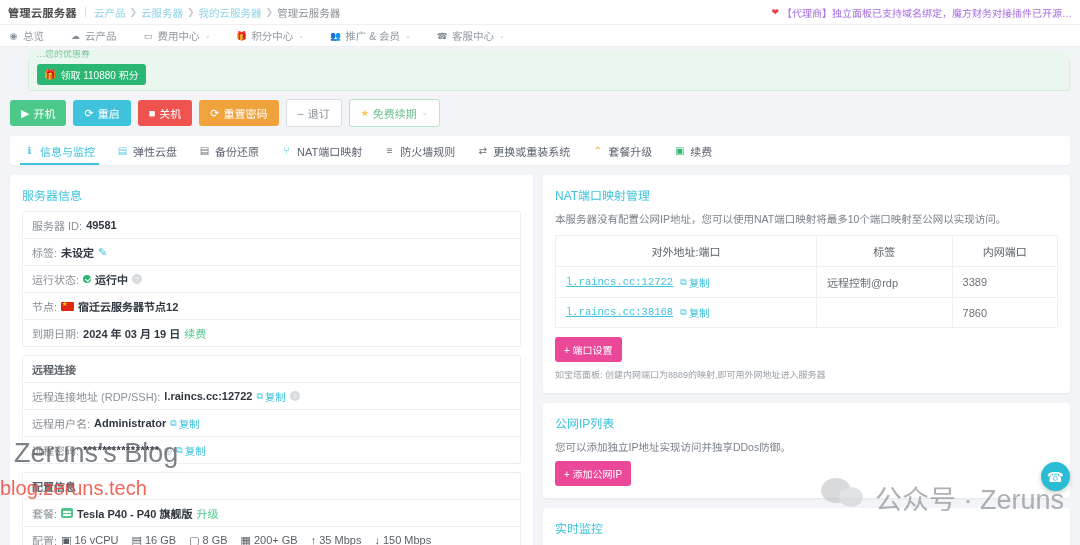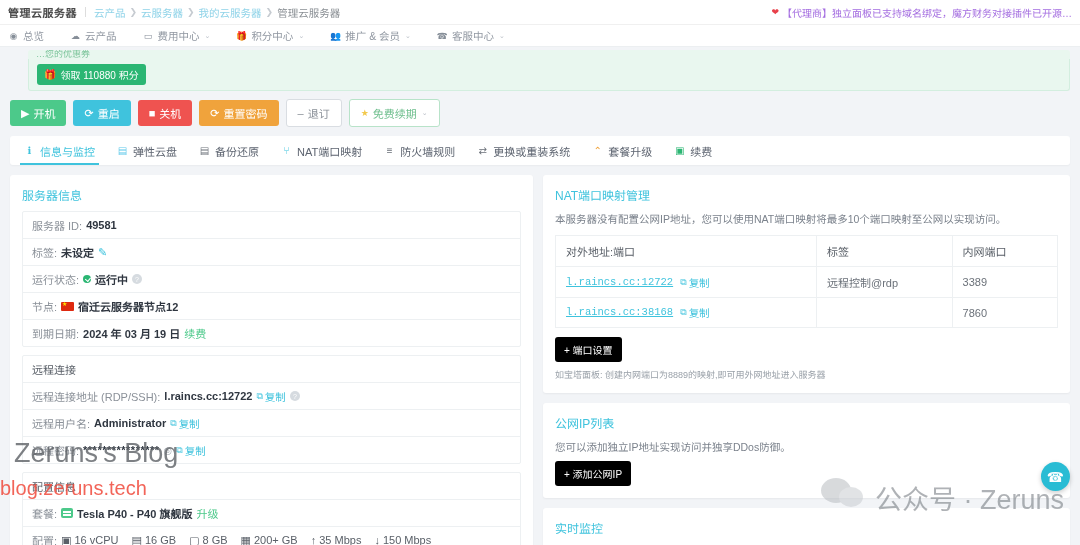--- a/index.html
+++ b/index.html
@@ -104,52 +104,52 @@
   .card-desc { font-size: 10.5px; color: #7b828c; margin-bottom: 9px; }
 
   
   .itable { border: 1px solid #edf0f2; border-radius: 2px; }
   .irow {
     border-bottom: 1px solid #edf0f2; padding: 5px 9px;
     font-size: 11px; color: #8b9199; display: flex; align-items: center; gap: 4px;
     min-height: 24px;
   }
   .irow:last-child { border-bottom: none; }
-  .irow.section { font-weight: normal; color: #5a6068; }
+  .irow.section { font-weight: bold; color: #5a6068; }
   .ival { color: #2f3640; font-weight: bold; }
   .lnk { color: #3fc3dd; cursor: pointer; }
   .lnk-green { color: #4cc98a; cursor: pointer; }
   .dot-run { width: 8px; height: 8px; border-radius: 50%; background: #2bb673; display: inline-block; position: relative; }
   .dot-run::after { content:""; position:absolute; left:2.5px; top:2px; width:3px; height:4px; border-right:1.4px solid #fff; border-bottom:1.4px solid #fff; transform:rotate(40deg) translate(-.5px,-.5px); }
   .qmark { width: 10px; height: 10px; border-radius: 50%; background: #d6dbe0; color: #fff; font-size: 7px; display: inline-flex; align-items: center; justify-content: center; }
   .flag { width: 13px; height: 9px; background: #de2910; display: inline-block; position: relative; border-radius: 1px; }
   .flag::after { content:"★"; position:absolute; left:1px; top:-2px; color:#ffde00; font-size:6px; }
   .copy { color: #3fc3dd; cursor: pointer; display: inline-flex; align-items: center; gap: 2px; font-size: 10.5px; }
   .copyico { font-size: 9px; }
   .eye { color: #aab0b7; font-size: 10px; cursor: pointer; }
   .pkgico { width: 12px; height: 10px; background: #4cc98a; border-radius: 2px; display:inline-block; position: relative; }
   .pkgico::after { content:""; position:absolute; left:2px; top:3px; width:8px; height:1.5px; background:#fff; box-shadow:0 3px 0 #fff; }
   .spec { display: flex; align-items: center; gap: 3px; color: #5a6068; }
   .specsep { display: inline-block; width: 5px; }
 
   
   .ntable { width: 100%; border-collapse: collapse; border: 1px solid #edf0f2; }
   .ntable th {
-    text-align: left; font-size: 11px; font-weight: normal; color: #5a6068;
+    text-align: center; font-size: 11px; font-weight: normal; color: #5a6068;
     padding: 7px 10px; border-bottom: 1px solid #edf0f2; border-right: 1px solid #edf0f2;
   }
   .ntable td {
     font-size: 11px; color: #6b7179; padding: 7px 10px;
     border-bottom: 1px solid #edf0f2; border-right: 1px solid #edf0f2;
   }
   .ntable th:last-child, .ntable td:last-child { border-right: none; }
   .ntable tr:last-child td { border-bottom: none; }
   .mono { font-family: "Liberation Mono", "DejaVu Sans Mono", monospace; font-size: 10.5px; color: #3fc3dd; text-decoration: underline; }
   .btn-add {
-    background: #000000; color: #fff; border: none; border-radius: 3px;
+    background: #ec4899; color: #fff; border: none; border-radius: 3px;
     font-size: 10px; padding: 5px 9px; cursor: pointer; font-family: inherit; margin-top: 9px;
   }
   .hint { font-size: 9px; color: #9aa1a9; margin-top: 6px; }
 
   
   .mon { display: flex; align-items: flex-start; padding: 6px 0 4px 0; }
   .gauge-wrap { width: 118px; display: flex; flex-direction: column; align-items: center; }
   .gauge { width: 56px; height: 56px; position: relative; }
   .gauge svg { transform: rotate(135deg); }
   .gauge .glabel {

